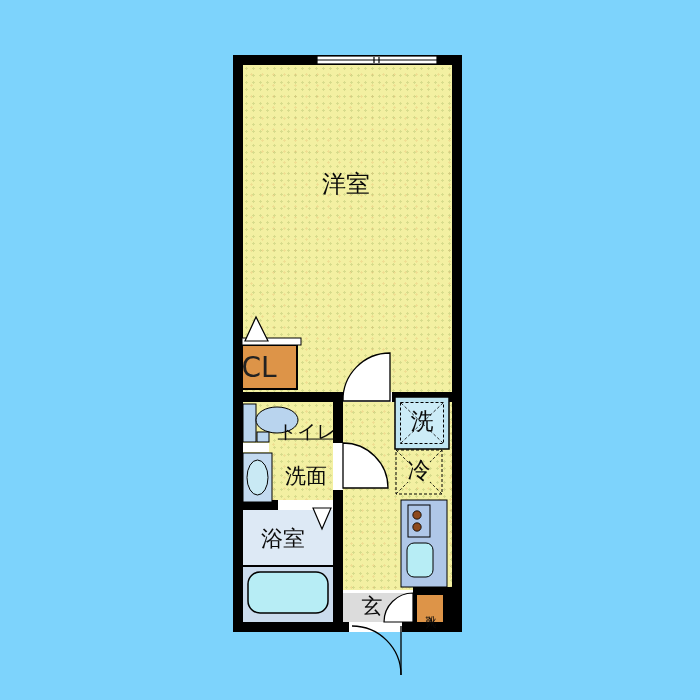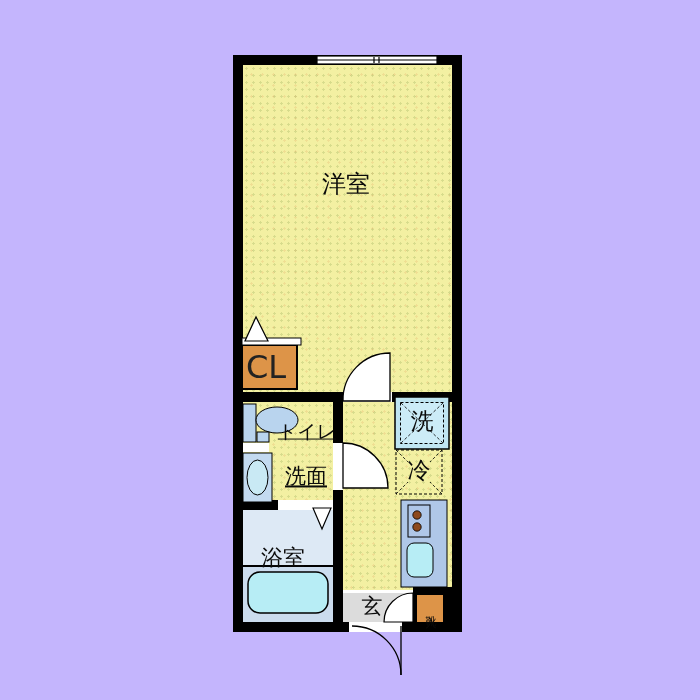--- a/index.html
+++ b/index.html
@@ -1,16 +1,16 @@
 <!DOCTYPE html>
 <html><head>
 <meta charset="utf-8">
 <style>
   html,body{margin:0;padding:0;background:#fff;}
-  .canvas{position:relative;width:700px;height:700px;background:#c4b5fd;overflow:hidden;
+  .canvas{position:relative;width:700px;height:700px;background:#7dd3fc;overflow:hidden;
           font-family:"DejaVu Sans",sans-serif;}
   
   .plan{position:absolute;left:233px;top:55px;width:229px;height:577px;background:#000;}
   .room{position:absolute;}
   .yellow{background-color:#f3f0a2;
     background-image:radial-gradient(rgba(150,170,90,.30) 1px,transparent 1.4px),
                      radial-gradient(rgba(225,160,95,.22) 1px,transparent 1.4px);
     background-size:7px 7px,11px 11px;background-position:0 0,3px 4px;}
   .bath-up{background:#dde9f5;}
   .bath-low{background:#cbdcee;}
@@ -110,22 +110,22 @@
     <g>
       <rect x="401" y="500" width="46" height="87" fill="#afc7e8" stroke="#000" stroke-width="1"></rect>
       <rect x="408" y="505" width="22" height="32" fill="#afc7e8" stroke="#000" stroke-width="1"></rect>
       <circle cx="417" cy="515" r="4.2" fill="#8d4a1d" stroke="#000" stroke-width="0.8"></circle>
       <circle cx="417" cy="527" r="4.2" fill="#8d4a1d" stroke="#000" stroke-width="0.8"></circle>
       <rect x="407" y="543" width="26" height="34" rx="7" fill="#b7edf5" stroke="#000" stroke-width="1"></rect>
     </g>
   </svg>
 
   <div class="lbl" style="left:346px;top:184px;font-size:24px;">洋室</div>
-  <div class="lbl" style="left:266px;top:368px;font-size:32px;color:#222;">CL</div>
+  <div class="lbl" style="left:259px;top:368px;font-size:28px;color:#222;">CL</div>
   <div class="lbl" style="left:307px;top:431px;font-size:19px;text-decoration:underline;">トイレ</div>
-  <div class="lbl" style="left:306px;top:477px;font-size:21px;text-decoration:underline;">洗面</div>
-  <div class="lbl" style="left:283px;top:539px;font-size:22px;margin-top:19px;">浴室</div>
+  <div class="lbl" style="left:306px;top:477px;font-size:21px;">洗面</div>
+  <div class="lbl" style="left:283px;top:539px;font-size:22px;">浴室</div>
   <div class="lbl" style="left:422px;top:422px;font-size:23px;">洗</div>
   <div class="lbl" style="left:419px;top:471px;font-size:23px;">冷</div>
   <div class="lbl" style="left:372px;top:607px;font-size:21px;">玄</div>
   <div class="lbl lbl-v" style="left:430px;top:608px;font-size:11px;">靴入</div>
 
 </div>
 
 </body></html>

